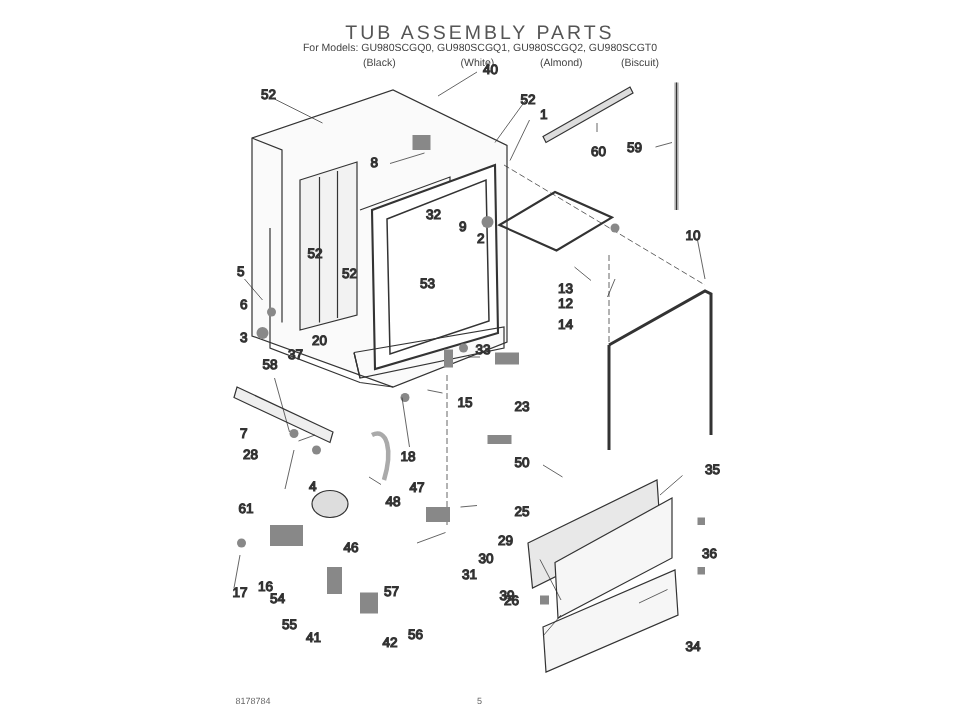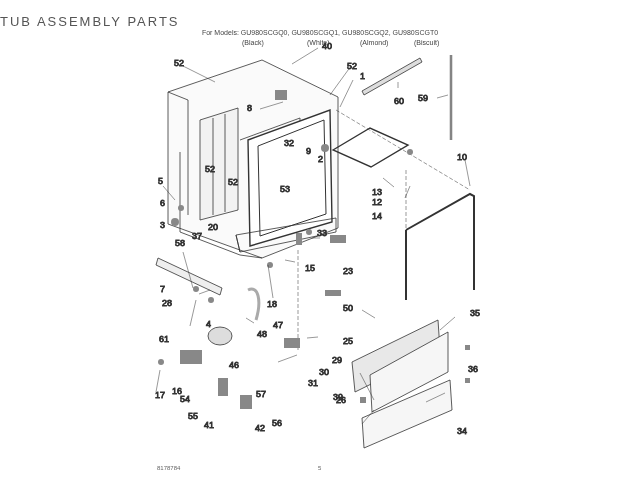--- a/index.html
+++ b/index.html
@@ -1,17 +1,17 @@
 <!DOCTYPE html>
 <html><head>
 <meta charset="utf-8">
 <style>
   html,body{margin:0;padding:0;background:#fff;}
   body{width:640px;height:480px;position:relative;overflow:hidden;font-family:"Liberation Sans",sans-serif;color:#222;}
-  .title{position:absolute;left:0;width:640px;top:14px;text-align:left;font-size:13px;letter-spacing:2px;color:#555;font-weight:normal;}
+  .title{position:absolute;left:0;width:640px;top:14px;text-align:center;font-size:13px;letter-spacing:2px;color:#555;font-weight:normal;}
   .models{position:absolute;left:0;width:640px;top:29px;text-align:center;font-size:7px;color:#444;}
   .colors{position:absolute;top:39px;font-size:7px;color:#444;}
   .footer-left{position:absolute;left:157px;top:465px;font-size:6px;color:#666;}
   .footer-page{position:absolute;left:318px;top:465px;font-size:6px;color:#666;}
   svg{position:absolute;left:0;top:0;}
   .lbl{font-family:"Liberation Sans",sans-serif;font-size:9px;fill:#222;}
 </style>
 </head>
 <body>
 

